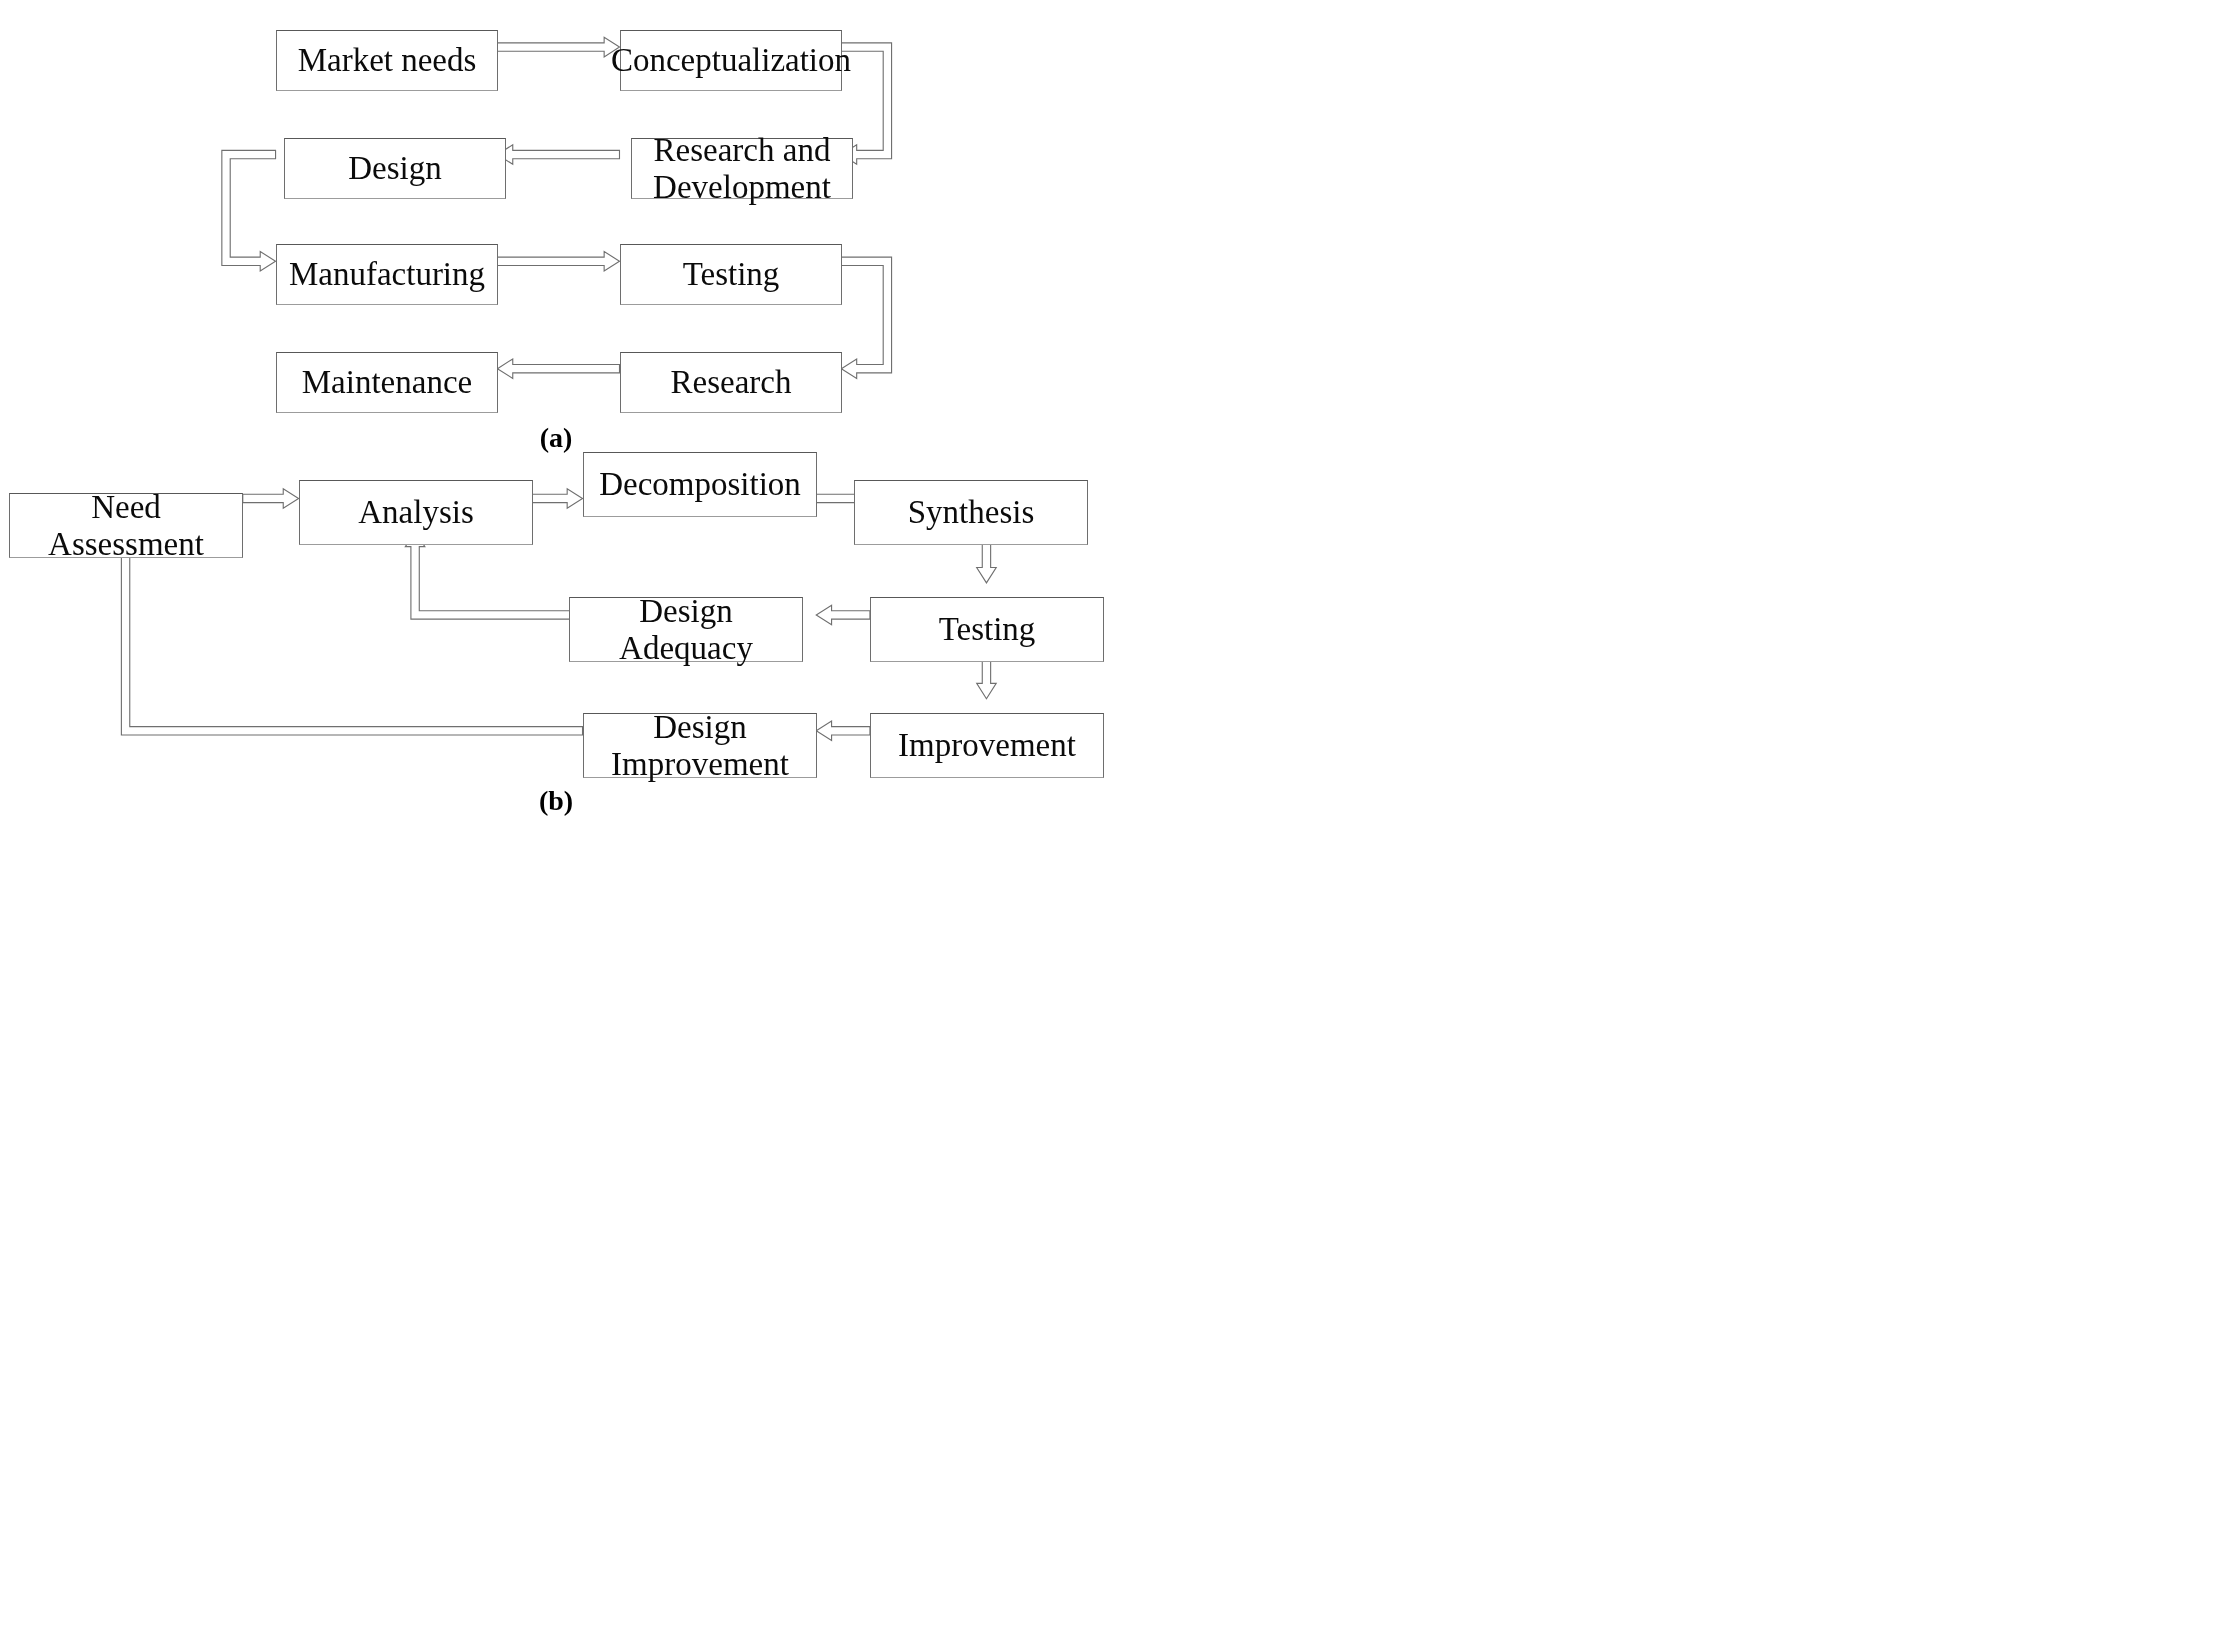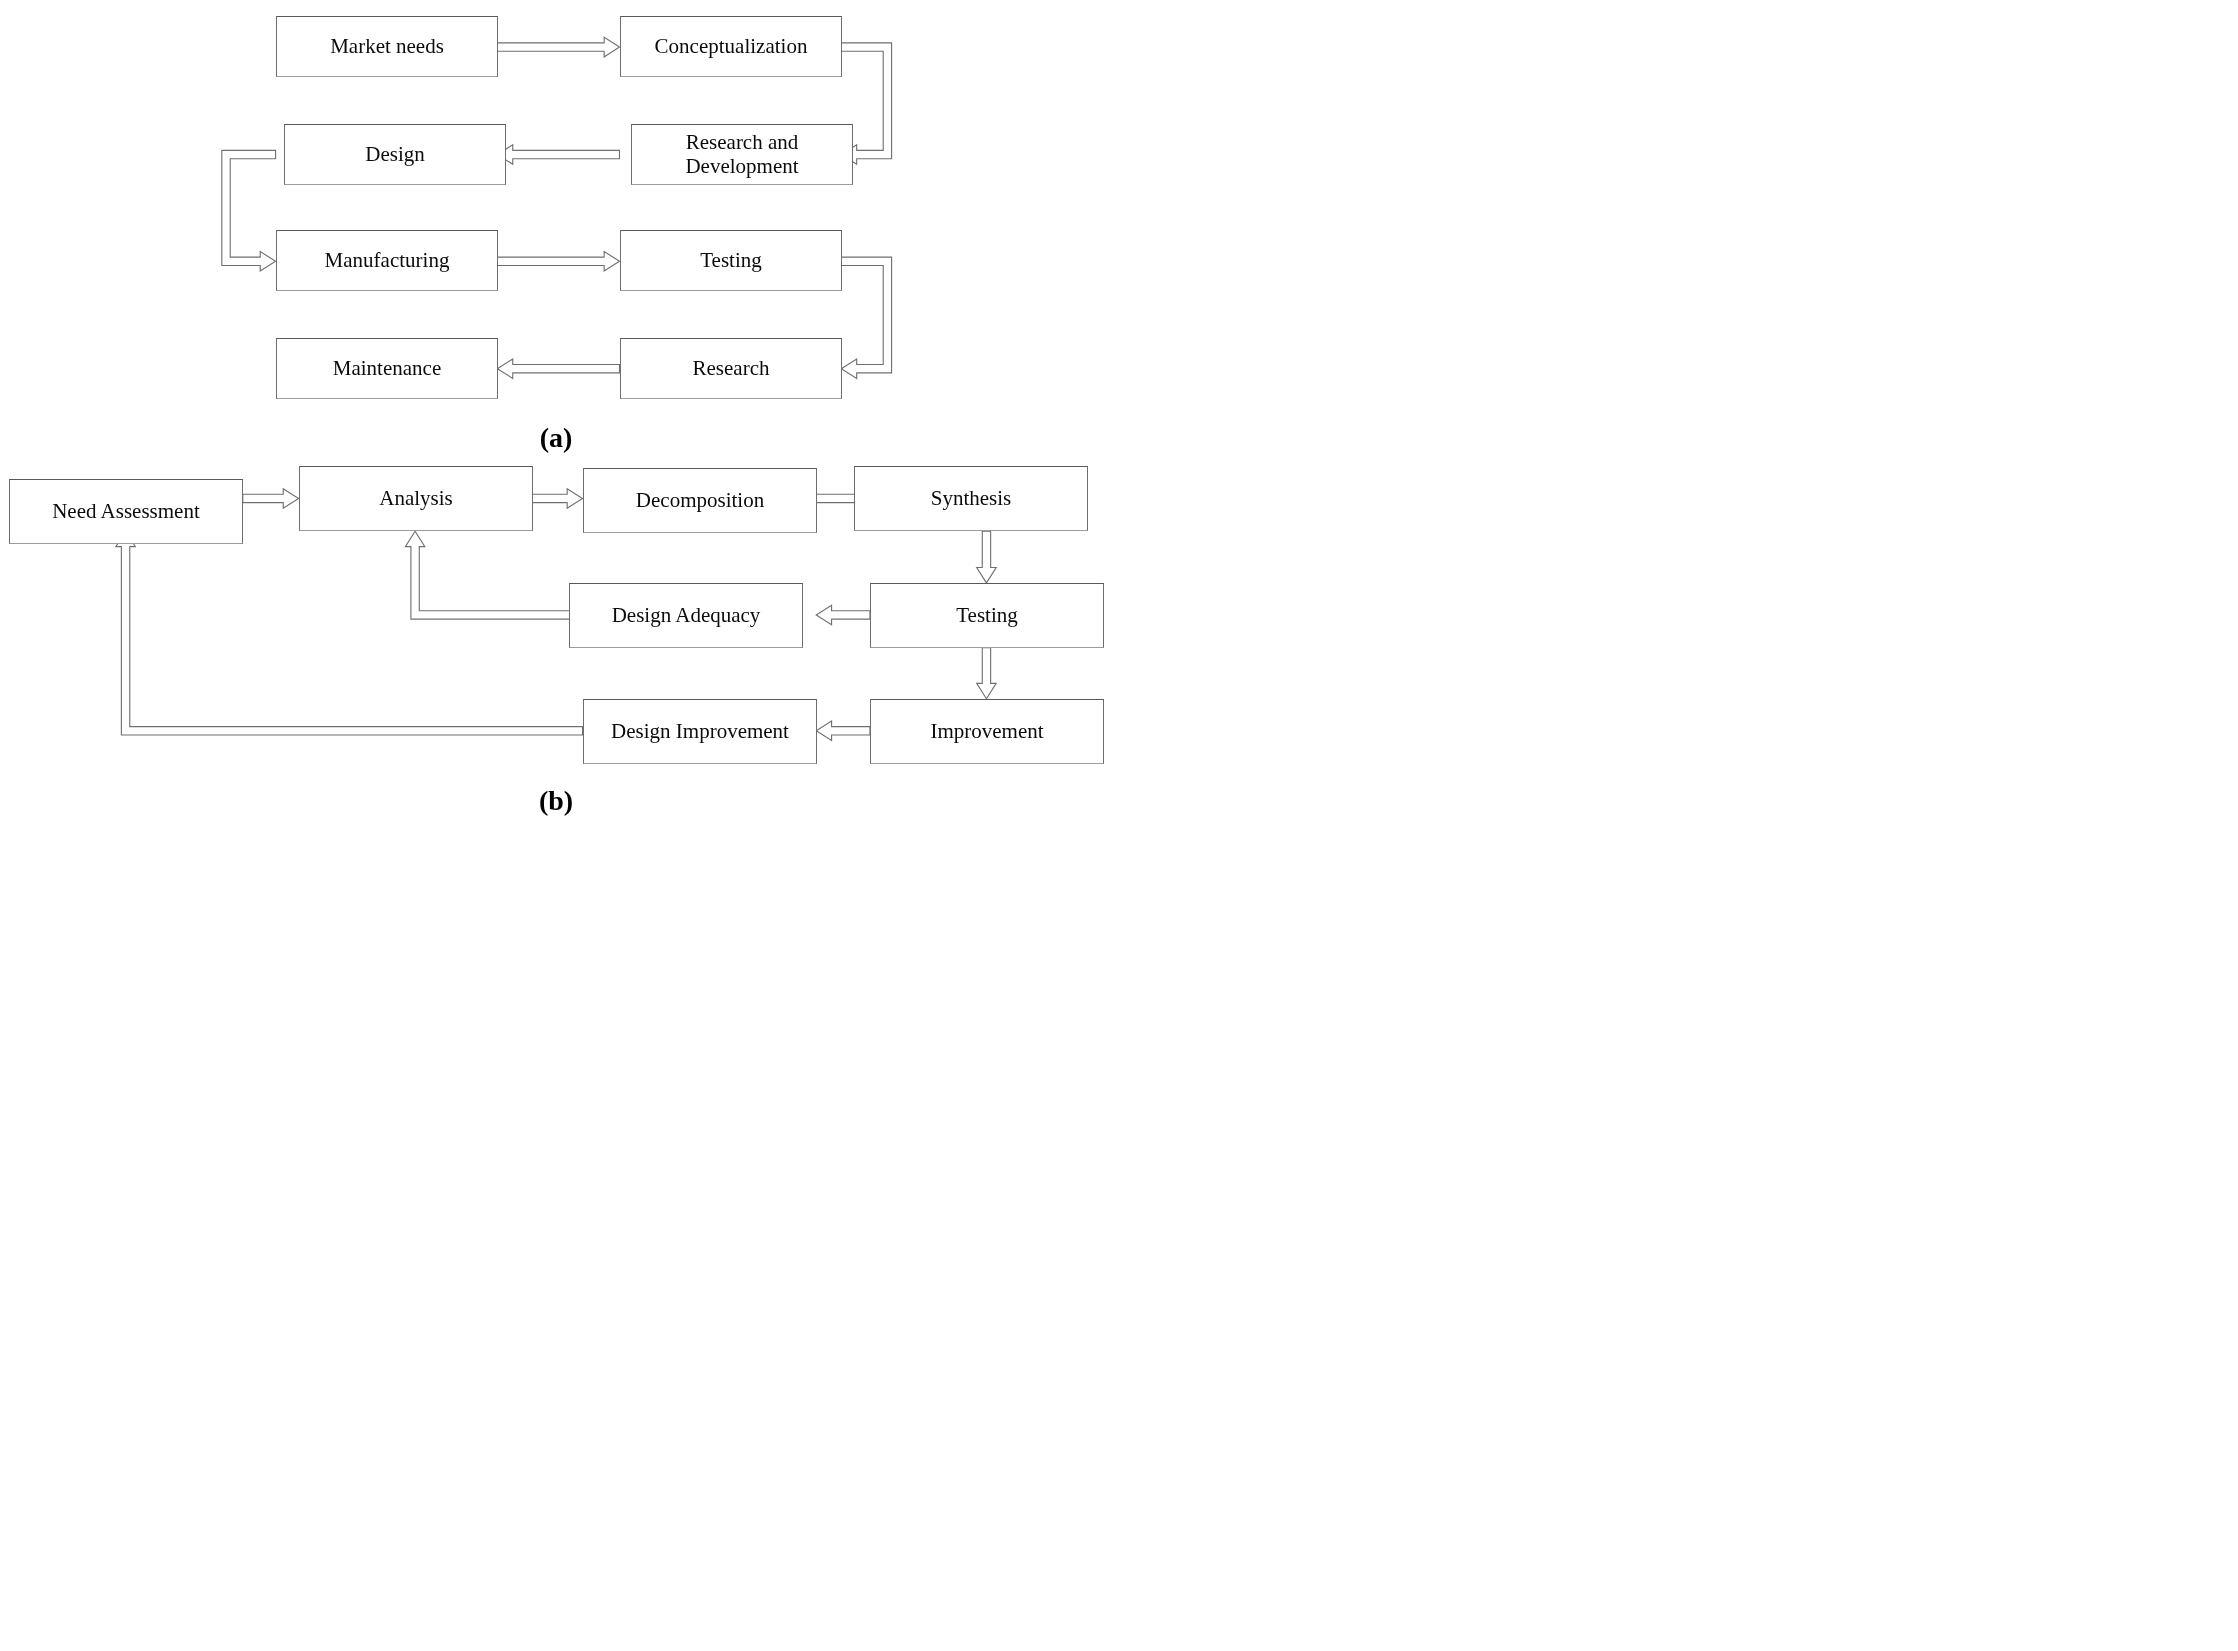--- a/index.html
+++ b/index.html
@@ -21,35 +21,36 @@
     position:absolute;
     box-sizing:border-box;
     background:#ffffff;
     border:1.4px solid #6e6e6e;
     border-top-color:#585858;
     border-bottom-color:#9c9c9c;
     display:flex;
     align-items:center;
     justify-content:center;
     text-align:center;
-    font-size:21px;
+    font-size:33px;
     line-height:1.12;
     color:#0b0b0b;
     padding:0 7px;
+    margin-top:14px;
   }
   .pa{width:222px;height:61px;}
   .pb{width:234px;height:65px;}
   
   .p-a1{left:276px;top:16px;}  .p-a2{left:620px;top:16px;}
   .p-a3{left:284px;top:124px;} .p-a4{left:631px;top:124px;}
   .p-a5{left:276px;top:230px;} .p-a6{left:620px;top:230px;}
   .p-a7{left:276px;top:338px;} .p-a8{left:620px;top:338px;}
   
   .p-b1{left:9px;top:479px;}   .p-b2{left:299px;top:466px;}
-  .p-b3{left:583px;top:468px;text-align:center;}  .p-b4{left:854px;top:466px;}
+  .p-b3{left:583px;top:438px;text-align:center;}  .p-b4{left:854px;top:466px;}
   .p-b5{left:569px;top:583px;}  .p-b6{left:870px;top:583px;}
   .p-b7{left:583px;top:699px;} .p-b8{left:870px;top:699px;}
   .caption{
     position:absolute;
     left:0;
     width:1112px;
     text-align:center;
     font-weight:bold;
     font-size:28px;
     line-height:36px;

